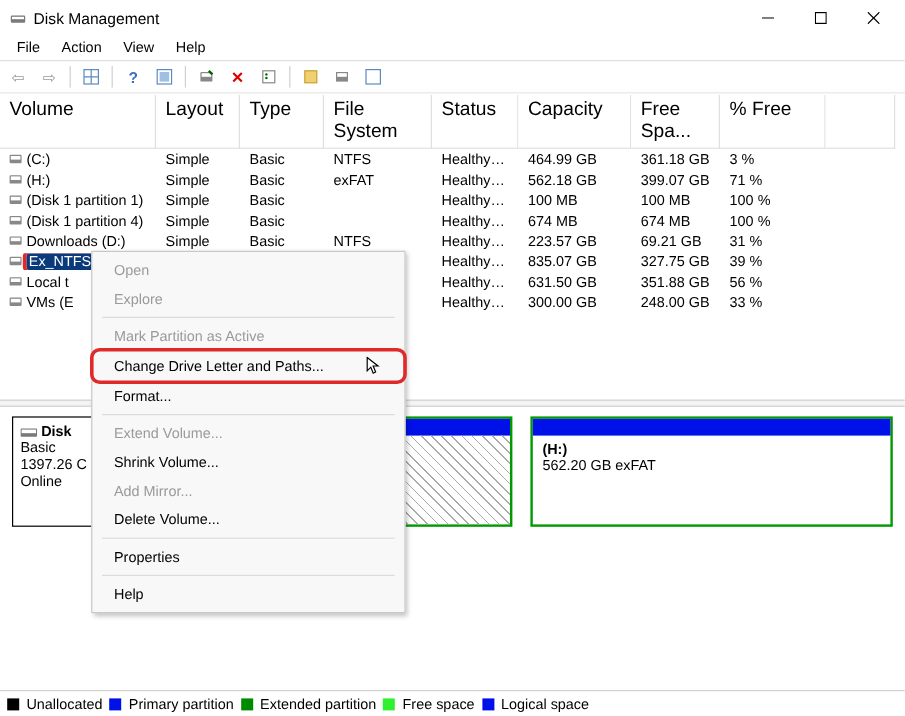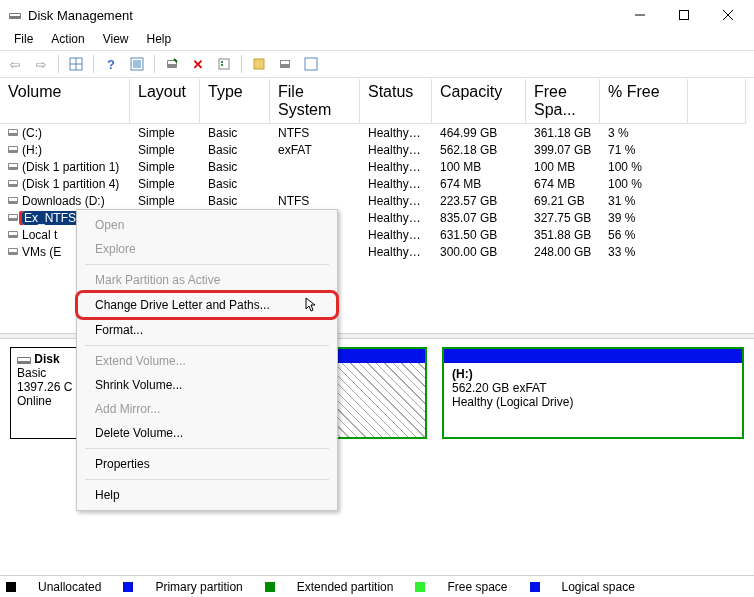--- a/index.html
+++ b/index.html
@@ -29,21 +29,21 @@
   .disk-row { display: flex; gap: 15px; height: 92px; }
   .disk-info { width: 100px; border: 1px solid #000; padding: 4px 6px; }
   .disk-info .dn { font-weight: bold; }
   .part-box { border: 2px solid #009a00; background: #fff; flex: 1; position: relative; }
   .part-box .topbar { height: 14px; background: #0010e8; }
   .part-box .body { padding: 4px 8px; }
   .part-box.hatched .body { 
     background-image: repeating-linear-gradient(45deg, #aaa 0 1px, transparent 1px 6px);
     height: calc(100% - 14px);
   }
-  .legend { position: absolute; bottom: 0; left: 0; right: 0; height: 22px; border-top: 1px solid #d0d0d0; display: flex; align-items: center; padding: 0 6px; gap: 22px; background: #fff; }
+  .legend { position: absolute; bottom: 0; left: 0; right: 0; height: 22px; border-top: 1px solid #d0d0d0; display: flex; align-items: center; padding: 0 6px; gap: 6px; background: #fff; }
   .legend-sw { width: 10px; height: 10px; display: inline-block; }
   .ctxmenu { position: absolute; left: 76px; top: 209px; width: 262px; background: #f8f8f8; border: 1px solid #c8c8c8; box-shadow: 2px 2px 4px rgba(0,0,0,0.25); padding: 3px 0; }
   .ctx-item { padding: 5px 18px; color: #000; }
   .ctx-item.disabled { color: #9a9a9a; }
   .ctx-sep { height: 1px; background: #dcdcdc; margin: 3px 8px; }
   .ctx-hi { outline: 3px solid #e02a2a; border-radius: 6px; outline-offset: -1px; display: flex; align-items: center; justify-content: space-between; }
   .cursor { width: 14px; height: 16px; position: relative; }
   .cursor svg { width: 14px; height: 16px; }
   .c1 { width: 130px; } .c2 { width: 70px; } .c3 { width: 70px; } .c4 { width: 90px; }
   .c5 { width: 72px; } .c6 { width: 94px; } .c7 { width: 74px; } .c8 { width: 88px; } .c9 { width: 58px; }
@@ -252,21 +252,20 @@
     </div>
     <div class="part-box hatched" style="width:320px">
       <div class="topbar"></div>
       <div class="body"></div>
     </div>
     <div class="part-box" style="width:300px">
       <div class="topbar"></div>
       <div class="body">
         <div style="font-weight:bold">(H:)</div>
         <div>562.20 GB exFAT</div>
-        <div>Healthy (Logical Drive)</div>
       </div>
     </div>
   </div>
 </div>
 
 <div class="legend">
   <span class="legend-sw" style="background:#000"></span>
   <span>Unallocated</span>
   <span class="legend-sw" style="background:#0010e8"></span>
   <span>Primary partition</span>

